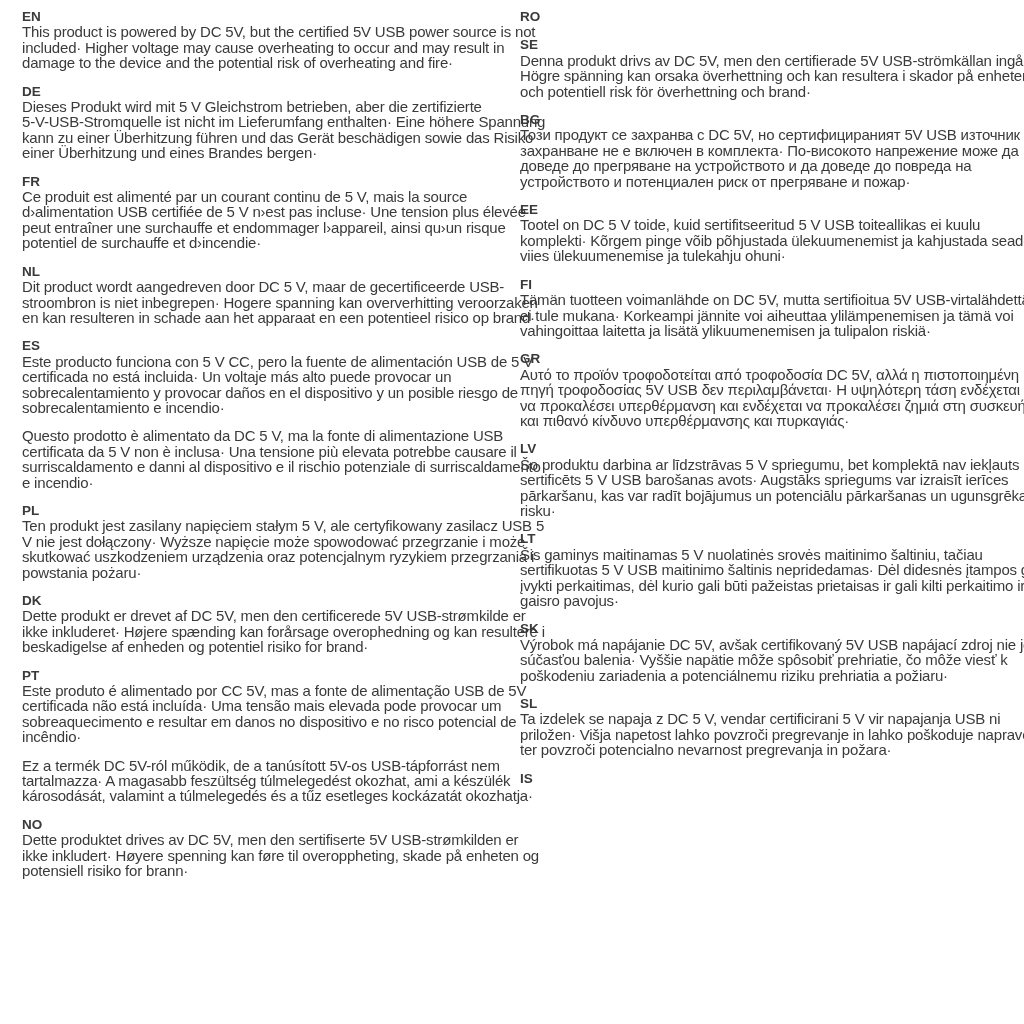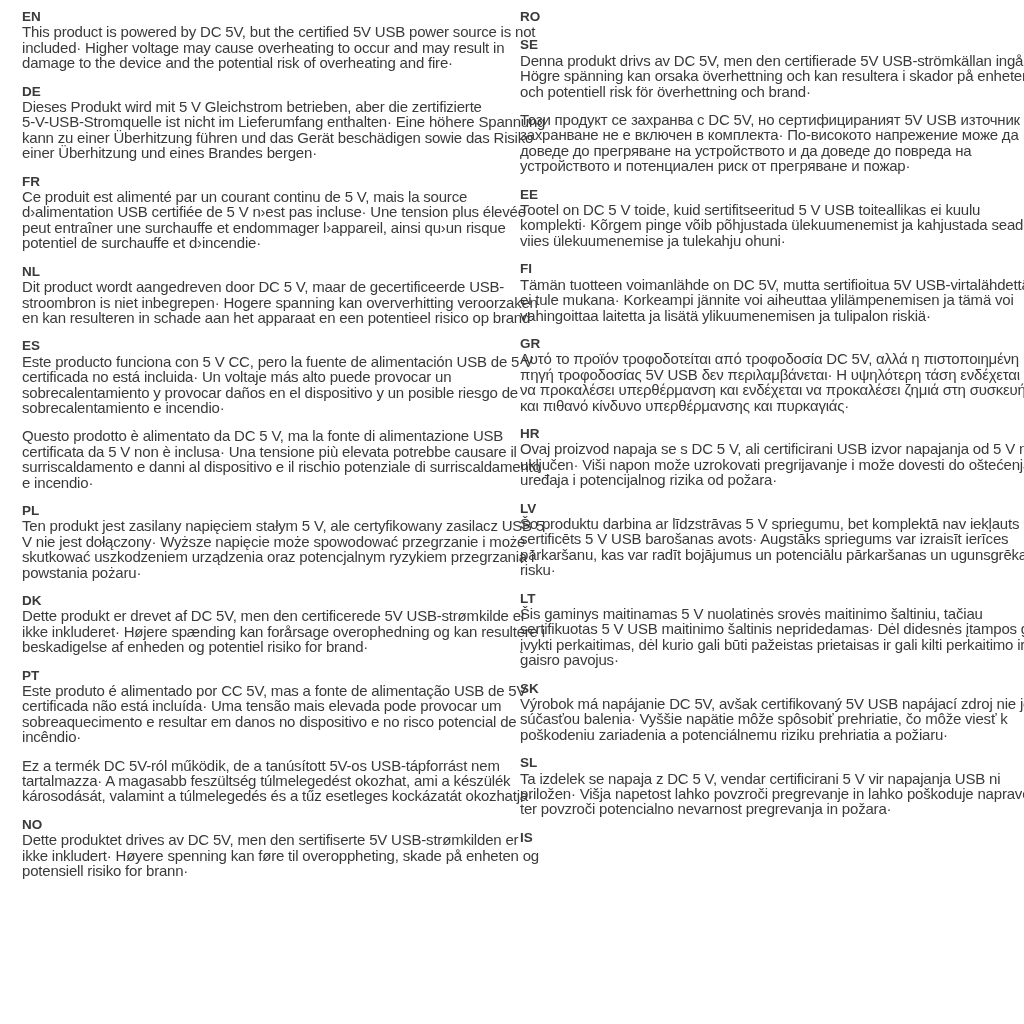--- a/index.html
+++ b/index.html
@@ -125,20 +125,21 @@
       <section class="lang-section">
         <div class="lang-code">RO</div>
       </section>
       <section class="lang-section">
         <div class="lang-code">SE</div>
         <div class="lang-text">Denna produkt drivs av DC 5V, men den certifierade 5V USB-strömkällan ingår ej·
 Högre spänning kan orsaka överhettning och kan resultera i skador på enheten
 och potentiell risk för överhettning och brand·</div>
       </section>
       <section class="lang-section">
+        <div class="lang-code">BG</div>
         <div class="lang-text">Този продукт се захранва с DC 5V, но сертифицираният 5V USB източник на
 захранване не е включен в комплекта· По-високото напрежение може да
 доведе до прегряване на устройството и да доведе до повреда на
 устройството и потенциален риск от прегряване и пожар·</div>
       </section>
       <section class="lang-section">
         <div class="lang-code">EE</div>
         <div class="lang-text">Tootel on DC 5 V toide, kuid sertifitseeritud 5 V USB toiteallikas ei kuulu
 komplekti· Kõrgem pinge võib põhjustada ülekuumenemist ja kahjustada seadet,
 viies ülekuumenemise ja tulekahju ohuni·</div>
@@ -148,26 +149,20 @@
         <div class="lang-text">Tämän tuotteen voimanlähde on DC 5V, mutta sertifioitua 5V USB-virtalähdettä
 ei tule mukana· Korkeampi jännite voi aiheuttaa ylilämpenemisen ja tämä voi
 vahingoittaa laitetta ja lisätä ylikuumenemisen ja tulipalon riskiä·</div>
       </section>
       <section class="lang-section">
         <div class="lang-code">GR</div>
         <div class="lang-text">Αυτό το προϊόν τροφοδοτείται από τροφοδοσία DC 5V, αλλά η πιστοποιημένη
 πηγή τροφοδοσίας 5V USB δεν περιλαμβάνεται· Η υψηλότερη τάση ενδέχεται
 να προκαλέσει υπερθέρμανση και ενδέχεται να προκαλέσει ζημιά στη συσκευή
 και πιθανό κίνδυνο υπερθέρμανσης και πυρκαγιάς·</div>
-      </section>
-      <section class="lang-section">
-        <div class="lang-code">HR</div>
-        <div class="lang-text">Ovaj proizvod napaja se s DC 5 V, ali certificirani USB izvor napajanja od 5 V nije
-uključen· Viši napon može uzrokovati pregrijavanje i može dovesti do oštećenja
-uređaja i potencijalnog rizika od požara·</div>
       </section>
       <section class="lang-section">
         <div class="lang-code">LV</div>
         <div class="lang-text">Šo produktu darbina ar līdzstrāvas 5 V spriegumu, bet komplektā nav iekļauts
 sertificēts 5 V USB barošanas avots· Augstāks spriegums var izraisīt ierīces
 pārkaršanu, kas var radīt bojājumus un potenciālu pārkaršanas un ugunsgrēka
 risku·</div>
       </section>
       <section class="lang-section">
         <div class="lang-code">LT</div>

